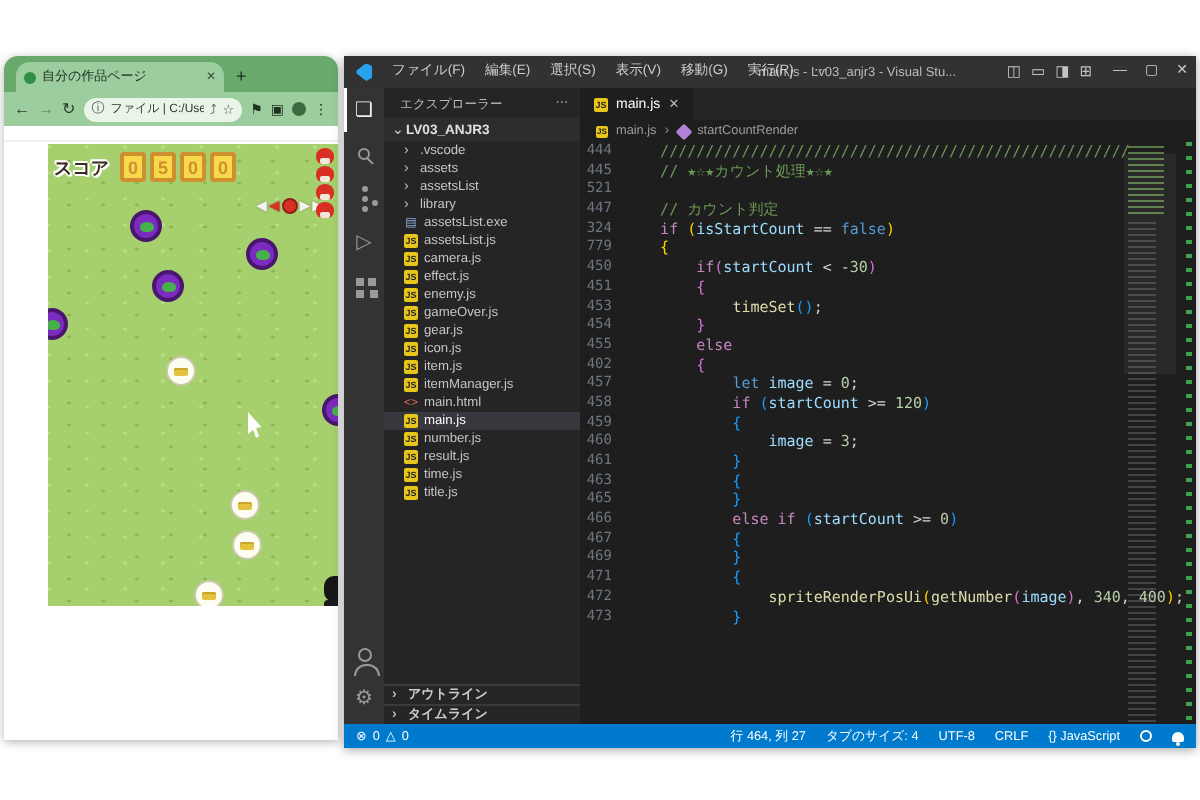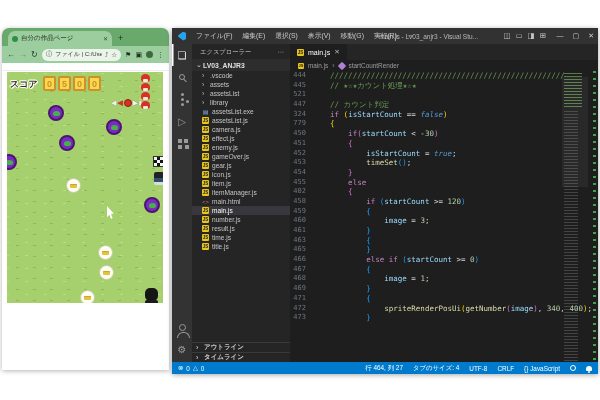--- a/index.html
+++ b/index.html
@@ -26,21 +26,21 @@
              padding:0 4px;gap:3px;overflow:hidden;}
   .addr-info{font-size:6.5px;color:#41564a;}
   .addr-text{font-size:6px;color:#2c3a2c;white-space:nowrap;overflow:hidden;flex:1;}
   .addr-star{font-size:6.5px;color:#41564a;}
   .tb-ic{font-size:7px;color:#20321f;}
   .avatar{width:7px;height:7px;border-radius:50%;background:#3c6b40;}
   .b-bookmarks{position:absolute;left:0;top:35px;right:0;height:8px;background:#ffffff;border-bottom:1px solid #eee;}
   .b-content{position:absolute;left:0;top:43px;right:0;bottom:0;background:#fff;overflow:hidden;}
 
   
-  #game{position:absolute;left:5px;top:1px;width:156px;height:231px;overflow:hidden;
+  #game{position:absolute;left:22px;top:1px;width:156px;height:231px;overflow:hidden;
         background-color:#a6cf6d;
         background-image:radial-gradient(#8db952 1px,transparent 1.3px),radial-gradient(#b9dc85 1px,transparent 1.3px);
         background-size:17px 11px,19px 13px;background-position:2px 3px,10px 8px;}
   .score-label{position:absolute;left:3px;top:6px;font-size:9px;font-weight:bold;color:#3a2a1a;
         text-shadow:-1px 0 #fff,1px 0 #fff,0 -1px #fff,0 1px #fff,1px 1px #fff,-1px -1px #fff;}
   .digit{position:absolute;top:4px;width:13px;height:15px;background:#f8d94b;border:2px solid #cf8f2e;
         border-radius:2px;color:#cf8f2e;font-size:9px;font-weight:bold;display:flex;align-items:center;justify-content:center;}
   .mush{position:absolute;width:9px;height:8px;background:#d93025;border-radius:50% 50% 40% 40%;}
   .mush::after{content:"";position:absolute;bottom:0;left:2px;width:5px;height:3px;background:#f3e7d7;border-radius:1px;}
   .dpad{position:absolute;left:104px;top:27px;display:flex;align-items:center;gap:1px;}
@@ -119,21 +119,21 @@
   .bc-sep{font-size:7px;color:#8a8a8a;}
   .method-ic{width:6px;height:6px;background:#b180d7;transform:rotate(45deg);border-radius:1px;}
 
   .code{position:absolute;left:0;top:27px;right:0;bottom:0;font-family:"DejaVu Sans Mono",monospace;}
   .code-line{display:flex;height:9.7px;}
   .code-line.cur{box-shadow:inset 0 1px 0 #3c3c3c,inset 0 -1px 0 #3c3c3c;}
   .gutter{width:22px;flex:0 0 auto;text-align:right;padding-right:6px;font-size:7px;line-height:9.7px;color:#6e7681;}
   .code-line.cur .gutter{color:#c6c6c6;}
   .ltext{position:relative;flex:1;font-size:7.5px;line-height:9.7px;white-space:pre;overflow:hidden;}
   .caret{position:absolute;left:26ch;top:1px;width:1px;height:8px;background:#ffffff;}
-  .tk-c{color:#6a9955;} .tk-k{color:#c586c0;} .tk-b{color:#569cd6;font-style:italic;} .tk-v{color:#9cdcfe;}
+  .tk-c{color:#6a9955;} .tk-k{color:#c586c0;} .tk-b{color:#569cd6;} .tk-v{color:#9cdcfe;}
   .tk-n{color:#b5cea8;} .tk-f{color:#dcdcaa;} .tk-o{color:#d4d4d4;} .tk-w{color:#d4d4d4;}
   .tk-p1{color:#ffd700;} .tk-p2{color:#da70d6;} .tk-p3{color:#179fff;}
 
   .minimap{position:absolute;top:27px;right:10px;width:26px;bottom:0;opacity:.85;
     background:
       linear-gradient(rgba(255,255,255,.06),rgba(255,255,255,.06)) 0 6px/100% 110px no-repeat,
       repeating-linear-gradient(180deg,rgba(106,153,85,.9) 0 1px,transparent 1px 3px) 2px 2px/18px 34px no-repeat,
       repeating-linear-gradient(180deg,rgba(190,190,190,.28) 0 1px,transparent 1px 3px) 2px 40px/14px 290px no-repeat;}
   .ruler{position:absolute;top:27px;right:2px;width:3px;bottom:0;
     background:repeating-linear-gradient(180deg,#3fa34d 0 2px,transparent 2px 7px);}
@@ -433,40 +433,40 @@
           </div>
           <div class="code-line">
             <div class="gutter">450</div>
             <div class="ltext"><span class="tk-k">        if</span><span class="tk-p2">(</span><span class="tk-v">startCount</span><span class="tk-o"> &lt; -</span><span class="tk-n">30</span><span class="tk-p2">)</span></div>
           </div>
           <div class="code-line">
             <div class="gutter">451</div>
             <div class="ltext"><span class="tk-p2">        {</span></div>
           </div>
           <div class="code-line">
-            <div class="gutter">452</div>
-            <div class="ltext"><span class="tk-w">            </span><span class="tk-v">isStartCount</span><span class="tk-o"> = </span><span class="tk-b">true</span><span class="tk-w">;</span></div>
-          </div>
-          <div class="code-line">
             <div class="gutter">453</div>
             <div class="ltext"><span class="tk-w">            </span><span class="tk-f">timeSet</span><span class="tk-p3">()</span><span class="tk-w">;</span></div>
           </div>
           <div class="code-line">
             <div class="gutter">454</div>
             <div class="ltext"><span class="tk-p2">        }</span></div>
           </div>
           <div class="code-line">
             <div class="gutter">455</div>
             <div class="ltext"><span class="tk-k">        else</span></div>
           </div>
           <div class="code-line">
             <div class="gutter">402</div>
             <div class="ltext"><span class="tk-p2">        {</span></div>
           </div>
           <div class="code-line">
+            <div class="gutter">457</div>
+            <div class="ltext"><span class="tk-w">            </span><span class="tk-b">let</span><span class="tk-w"> </span><span class="tk-v">image</span><span class="tk-o"> = </span><span class="tk-n">0</span><span class="tk-w">;</span></div>
+          </div>
+          <div class="code-line">
             <div class="gutter">458</div>
             <div class="ltext"><span class="tk-k">            if</span><span class="tk-w"> </span><span class="tk-p3">(</span><span class="tk-v">startCount</span><span class="tk-o"> &gt;= </span><span class="tk-n">120</span><span class="tk-p3">)</span></div>
           </div>
           <div class="code-line">
             <div class="gutter">459</div>
             <div class="ltext"><span class="tk-p3">            {</span></div>
           </div>
           <div class="code-line">
             <div class="gutter">460</div>
             <div class="ltext"><span class="tk-w">                </span><span class="tk-v">image</span><span class="tk-o"> = </span><span class="tk-n">3</span><span class="tk-w">;</span></div>
@@ -483,24 +483,20 @@
             <div class="gutter">465</div>
             <div class="ltext"><span class="tk-p3">            }</span></div>
           </div>
           <div class="code-line">
             <div class="gutter">466</div>
             <div class="ltext"><span class="tk-k">            else if</span><span class="tk-w"> </span><span class="tk-p3">(</span><span class="tk-v">startCount</span><span class="tk-o"> &gt;= </span><span class="tk-n">0</span><span class="tk-p3">)</span></div>
           </div>
           <div class="code-line">
             <div class="gutter">467</div>
             <div class="ltext"><span class="tk-p3">            {</span></div>
-          </div>
-          <div class="code-line">
-            <div class="gutter">468</div>
-            <div class="ltext"><span class="tk-w">                </span><span class="tk-v">image</span><span class="tk-o"> = </span><span class="tk-n">1</span><span class="tk-w">;</span></div>
           </div>
           <div class="code-line">
             <div class="gutter">469</div>
             <div class="ltext"><span class="tk-p3">            }</span></div>
           </div>
           <div class="code-line">
             <div class="gutter">471</div>
             <div class="ltext"><span class="tk-p3">            {</span></div>
           </div>
           <div class="code-line">

